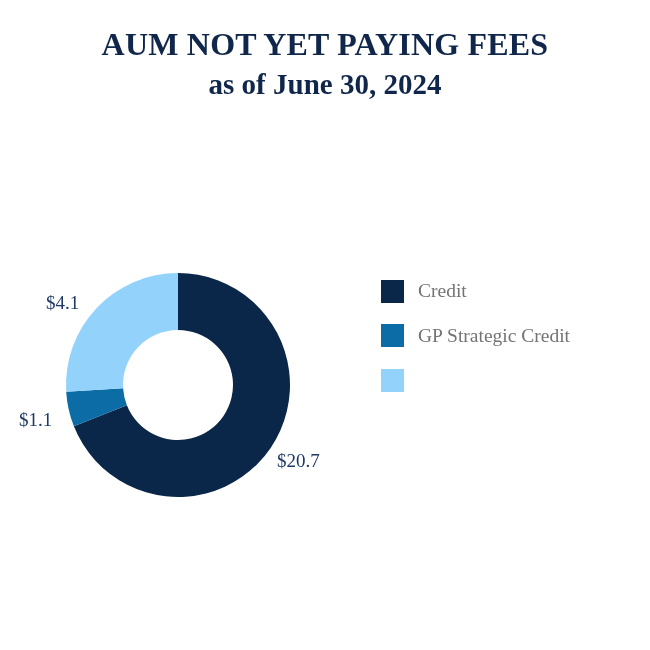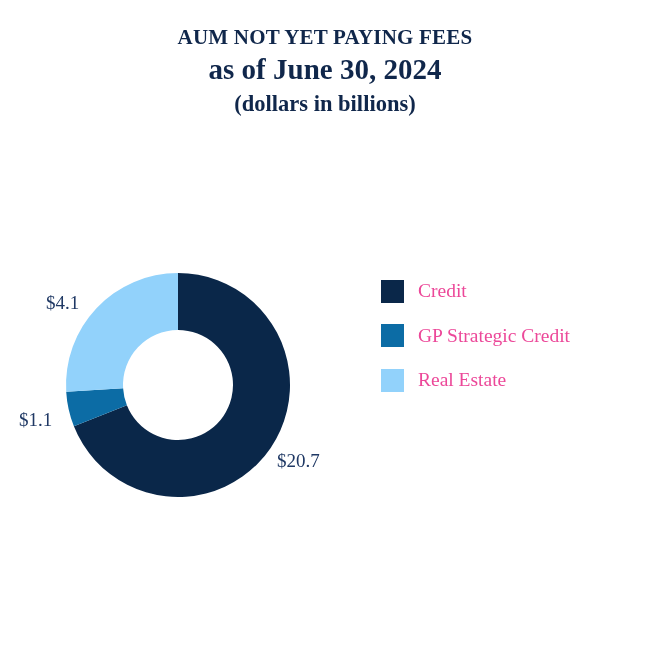--- a/index.html
+++ b/index.html
@@ -21,21 +21,21 @@
     left: 0;
     top: 24px;
     width: 650px;
     text-align: center;
     color: #10274b;
     font-weight: bold;
     line-height: 1.30;
   }
   #chart-title .title-line-1 {
     display: block;
-    font-size: 21px;
+    font-size: 32px;
     letter-spacing: 0.2px;
   }
   #chart-title .title-line-2 {
     display: block;
     font-size: 29px;
   }
   #chart-title .title-line-3 {
     display: block;
     font-size: 22.5px;
   }
@@ -78,33 +78,32 @@
     align-items: center;
     height: 44.5px;
   }
   .legend-swatch {
     width: 23px;
     height: 23px;
     flex: 0 0 23px;
   }
   .legend-label {
     margin-left: 14px;
-    color: #ec4899;
+    color: #737373;
     font-size: 19.5px;
     font-family: "Liberation Serif", "DejaVu Serif", serif;
     white-space: nowrap;
   }
 </style>
 </head>
 <body>
 
 <div id="chart-title">
   <span class="title-line-1">AUM NOT YET PAYING FEES</span>
   <span class="title-line-2">as of June 30, 2024</span>
-  <span class="title-line-3">(dollars in billions)</span>
 </div>
 
 <div id="plot-area">
 
   <svg id="donut-svg" width="650" height="650" viewBox="0 0 650 650">
     <g id="donut-slices">
         <path d="M 178 273 A 112 112 0 1 1 73.89785833789263 426.3127595466888 L 126.87841257664371 405.2875158488204 A 55 55 0 1 0 178 330 Z" fill="#0a2749"></path>
         <path d="M 73.89785833789263 426.3127595466888 A 112 112 0 0 1 66.19919908042351 391.6768940190198 L 123.09782097699369 388.2788318843401 A 55 55 0 0 0 126.87841257664371 405.2875158488204 Z" fill="#0c6ca5"></path>
         <path d="M 66.19919908042351 391.6768940190198 A 112 112 0 0 1 177.99999999999997 273 L 178 330 A 55 55 0 0 0 123.09782097699369 388.2788318843401 Z" fill="#92d2fb"></path>
       </g>
@@ -124,16 +123,15 @@
     <span class="legend-label">Credit</span>
   </div>
 
   <div class="legend-item">
     <span class="legend-swatch" style="background: rgb(12, 108, 165);"></span>
     <span class="legend-label">GP Strategic Credit</span>
   </div>
 
   <div class="legend-item">
     <span class="legend-swatch" style="background: rgb(146, 210, 251);"></span>
-    <span class="legend-label">Real Estate</span>
   </div>
 
 </div>
 
 </body></html>

